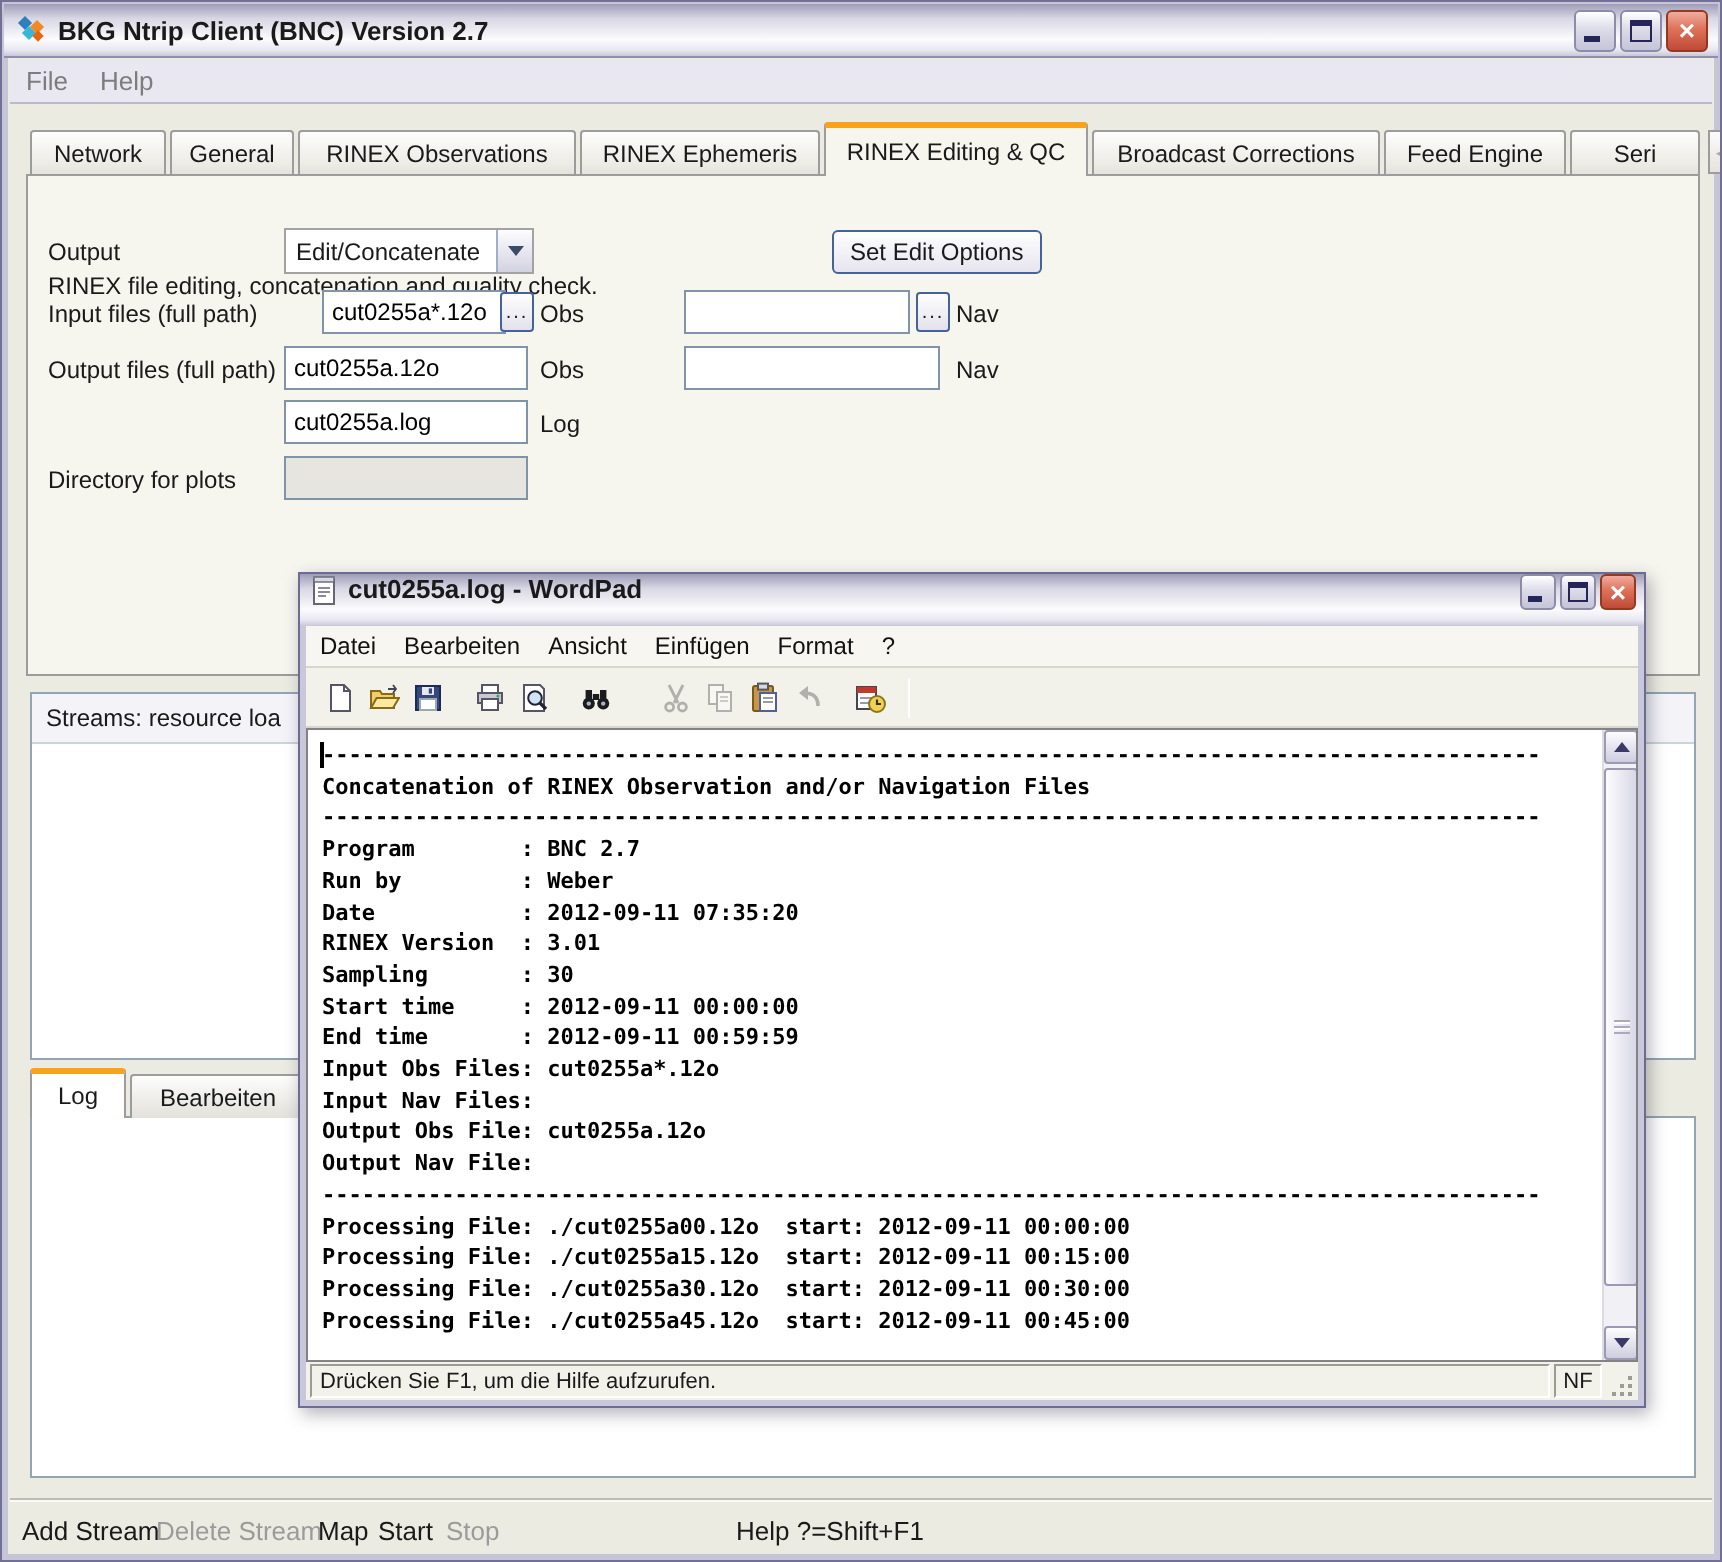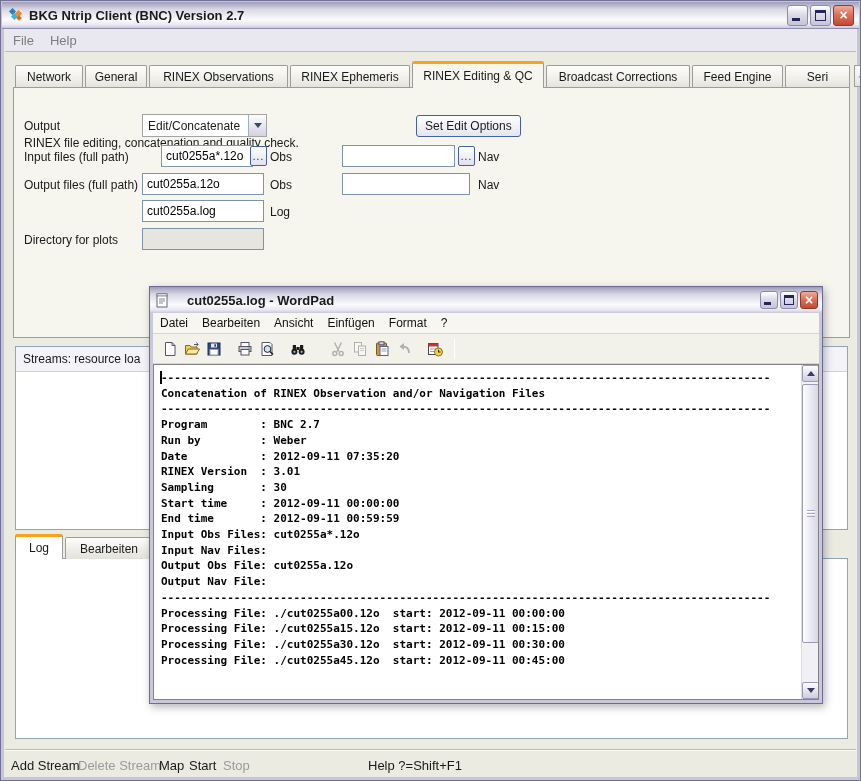--- a/index.html
+++ b/index.html
@@ -121,21 +121,21 @@
 
   
   .wp {
     position:absolute; left:148px; top:285px; width:674px; height:418px; z-index:20;
     border:1px solid #6D6B91; background:#C9C8DA;
     box-shadow:2px 3px 8px rgba(40,40,60,0.35);
   }
   .wp-title {
     position:absolute; left:0; right:0; top:0; height:26px;
     background:linear-gradient(180deg,#9E9DB8 0%,#D8D7E4 28%,#FBFBFD 68%,#E9E8F1 88%,#C9C8DA 100%);
-    display:flex; align-items:center; padding:0 4px;gap:13px;
+    display:flex; align-items:flex-start; padding:0 4px;
   }
   .wp-body { position:absolute; left:3px; right:3px; top:26px; bottom:3px; background:#F2F1EA; display:flex; flex-direction:column; }
   .wp-menu { height:21px; background:#F7F6F1; border-bottom:1px solid #D8D7CC; display:flex; align-items:center; }
   .wp-menu .mi { padding:0 7px; font-size:12px; color:#111; }
   .wp-tools { height:30px; background:#F2F1EA; border-bottom:1px solid #D8D7CC; display:flex; align-items:center; padding-left:6px; }
   .tb { width:22px; height:22px; display:flex; align-items:center; justify-content:center; }
   .tb.disabled svg { filter:grayscale(1) opacity(0.45); }
   .tb-gap { width:9px; }
   .tb-div { width:1px; height:20px; background:#C0BFB4; border-right:1px solid #FFFFFF; margin:0 8px; }
   .wp-textwrap { flex:1; position:relative; background:#fff; border:1px solid #848284; overflow:hidden; }
@@ -427,16 +427,32 @@
             </div>
           <div class="sb-thumb">
               <span class="thumb-grip"></span>
             </div>
           <div class="sb-btn sb-down">
               <span class="tri-down"></span>
             </div>
         </div>
       </div>
 
+      <div class="wp-status">
+        <span class="st-cell st-main">Drücken Sie F1, um die Hilfe aufzurufen.</span>
+        <span class="st-cell st-nf">NF</span>
+        <span class="st-grip">
+          <svg width="12" height="12" viewBox="0 0 12 12">
+              <g fill="#9D9C92">
+                <rect x="9" y="9" width="2" height="2"></rect>
+                <rect x="9" y="5" width="2" height="2"></rect>
+                <rect x="5" y="9" width="2" height="2"></rect>
+                <rect x="9" y="1" width="2" height="2"></rect>
+                <rect x="5" y="5" width="2" height="2"></rect>
+                <rect x="1" y="9" width="2" height="2"></rect>
+              </g>
+            </svg>
+        </span>
+      </div>
     </div>
   </div>
 
 </div>
 
 </body></html>

